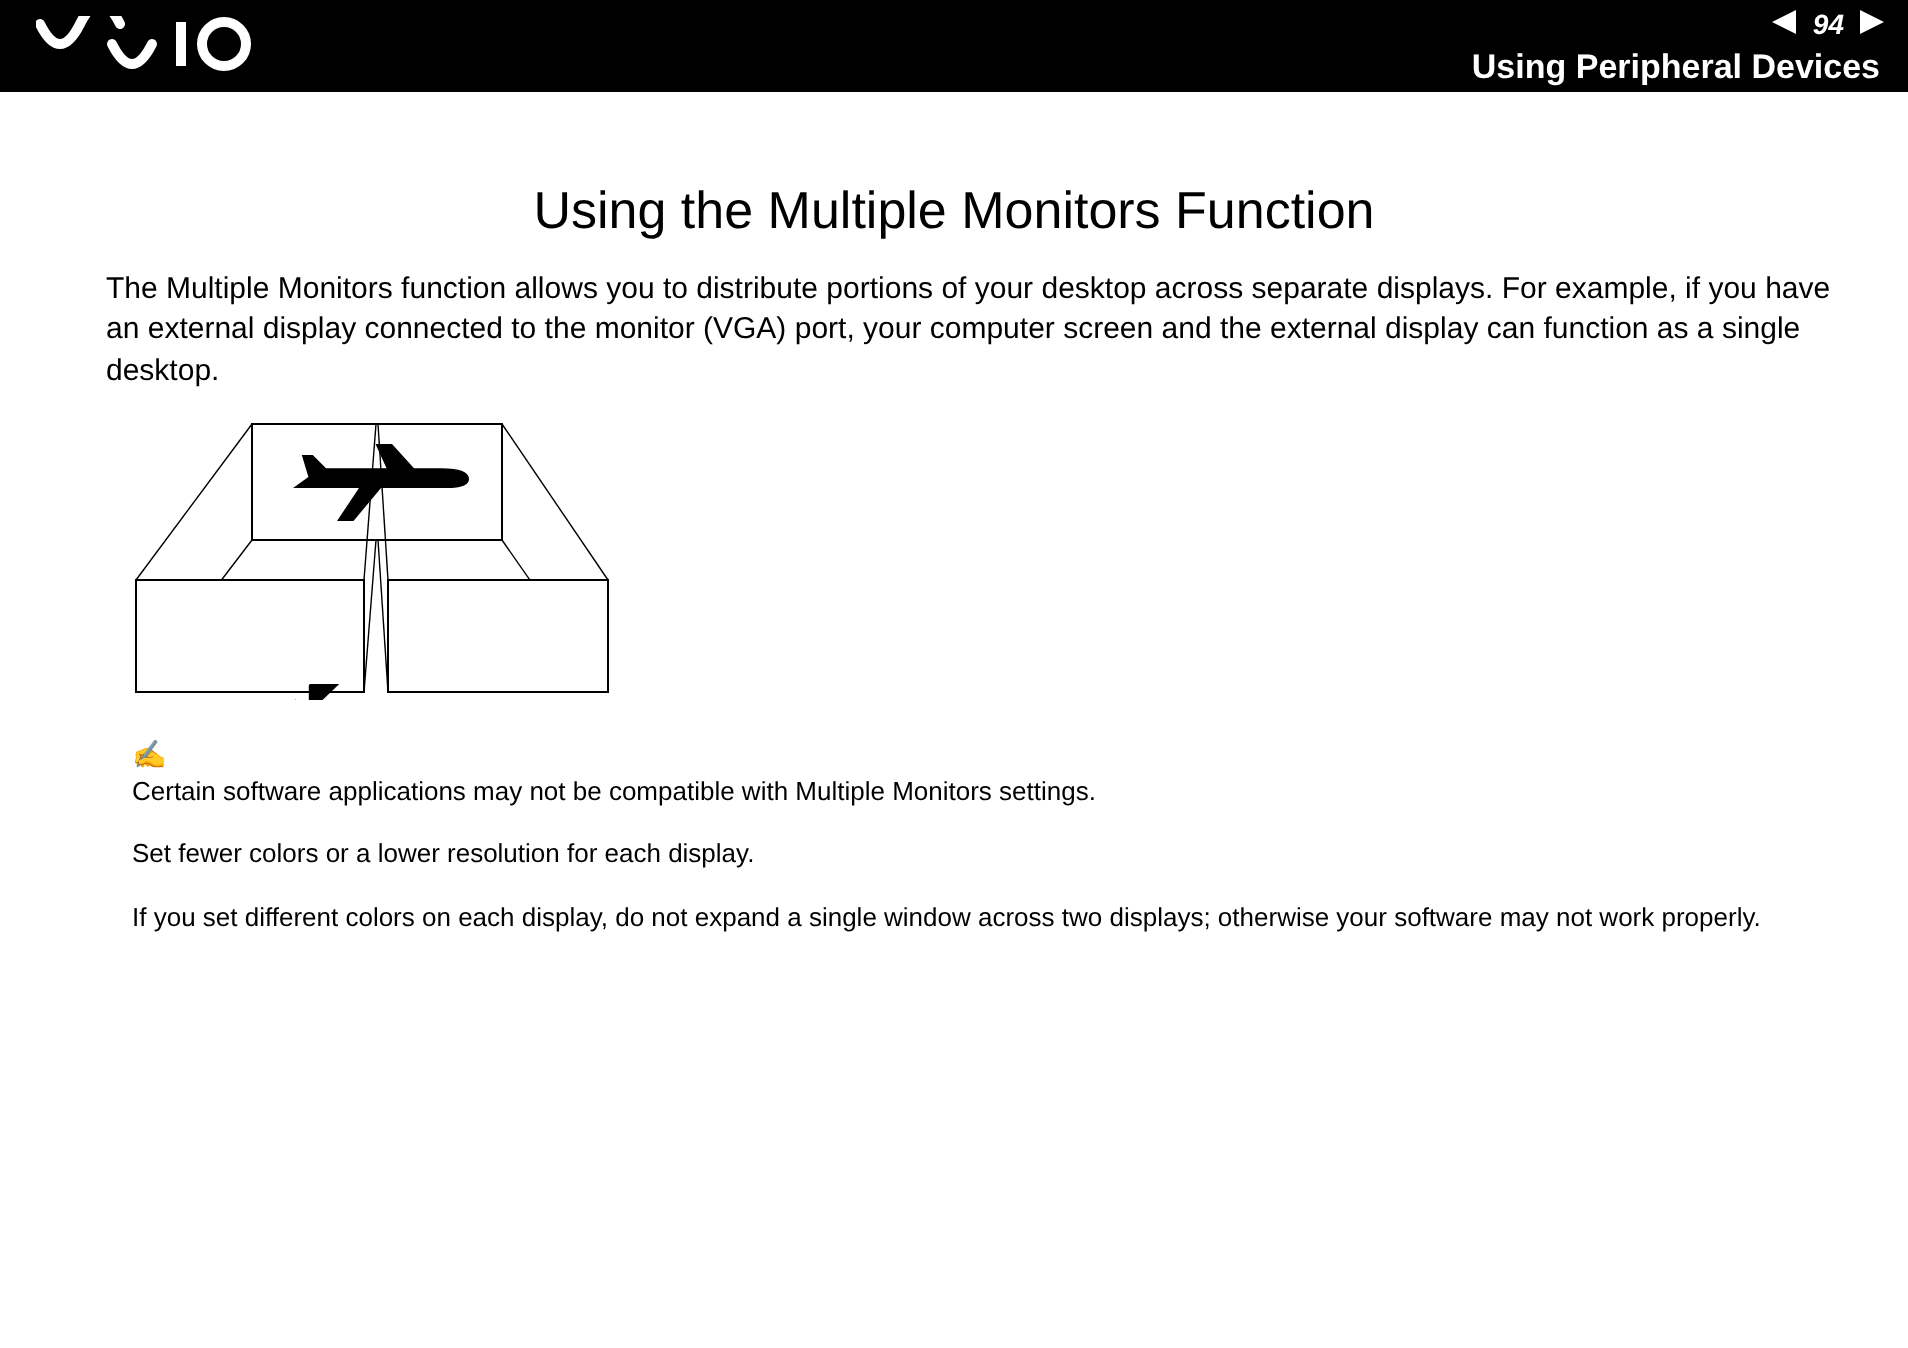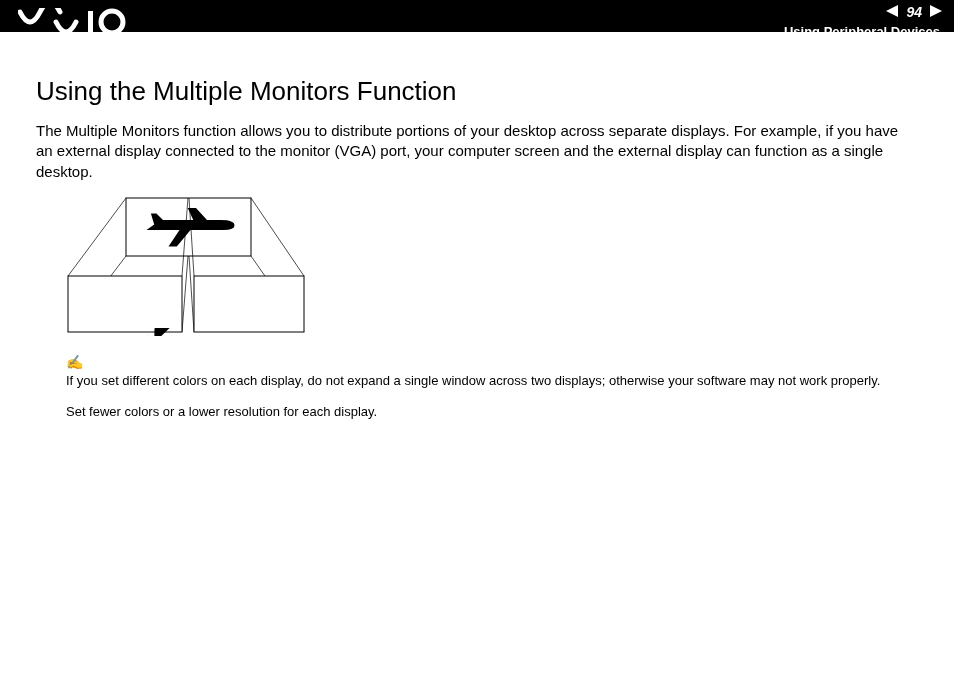--- a/index.html
+++ b/index.html
@@ -7,21 +7,21 @@
     width: 954px;
     height: 674px;
     background: #fff;
     font-family: Arial, Helvetica, sans-serif;
     color: #000;
     overflow: hidden;
   }
   .header {
     background: #000;
     color: #fff;
-    height: 32px;
+    height: 46px;
     position: relative;
     width: 100%;
   }
   .logo {
     position: absolute;
     left: 18px;
     top: 8px;
   }
   .pagenav {
     position: absolute;
@@ -34,35 +34,37 @@
     font-style: italic;
     font-weight: bold;
   }
   .arrow-left, .arrow-right {
     display: inline-block;
   }
   .section-label {
     position: absolute;
     right: 14px;
     top: 24px;
-    font-size: 13px;
+    font-size: 17px;
     font-weight: bold;
   }
   .content {
     padding: 44px 36px 0 36px;
   }
   h1 {
     font-size: 26px;
     font-weight: normal;
     margin-bottom: 14px;
+    text-align: center;
   }
   .para {
     font-size: 15px;
     line-height: 1.35;
     margin-bottom: 10px;
+    margin-left: 17px;
   }
   .diagram {
     margin: 14px 0 14px 30px;
   }
   .notes {
     margin: 8px 0 0 30px;
   }
   .note-icon {
     color: #3a7aa8;
     font-size: 14px;
@@ -148,16 +150,17 @@
         <g clip-path="url(#clipR)" transform="translate(18,88) scale(0.55)">
           <path d="M 10 40 L 360 40 Q 380 40 380 32 Q 380 22 355 22 L 310 22 L 280 -5 L 260 -5 L 275 22 L 40 22 L 28 8 L 16 8 L 24 30 L 10 40 Z" fill="#000" transform="scale(1.05,1.3)"></path>
           <path d="M 155 52 L 115 95 L 140 95 L 185 52 Z" fill="#000"></path>
         </g>
       </g>
     </svg>
   </div>
 
   <div class="notes">
     <div class="note-icon">✍</div>
+    <p class="note">Certain software applications may not be compatible with Multiple Monitors settings.</p>
+    <p class="note">Set fewer colors or a lower resolution for each display.</p>
     <p class="note">If you set different colors on each display, do not expand a single window across two displays; otherwise your software may not work properly.</p>
-    <p class="note">Set fewer colors or a lower resolution for each display.</p>
   </div>
 </div>
 
 </body></html>

